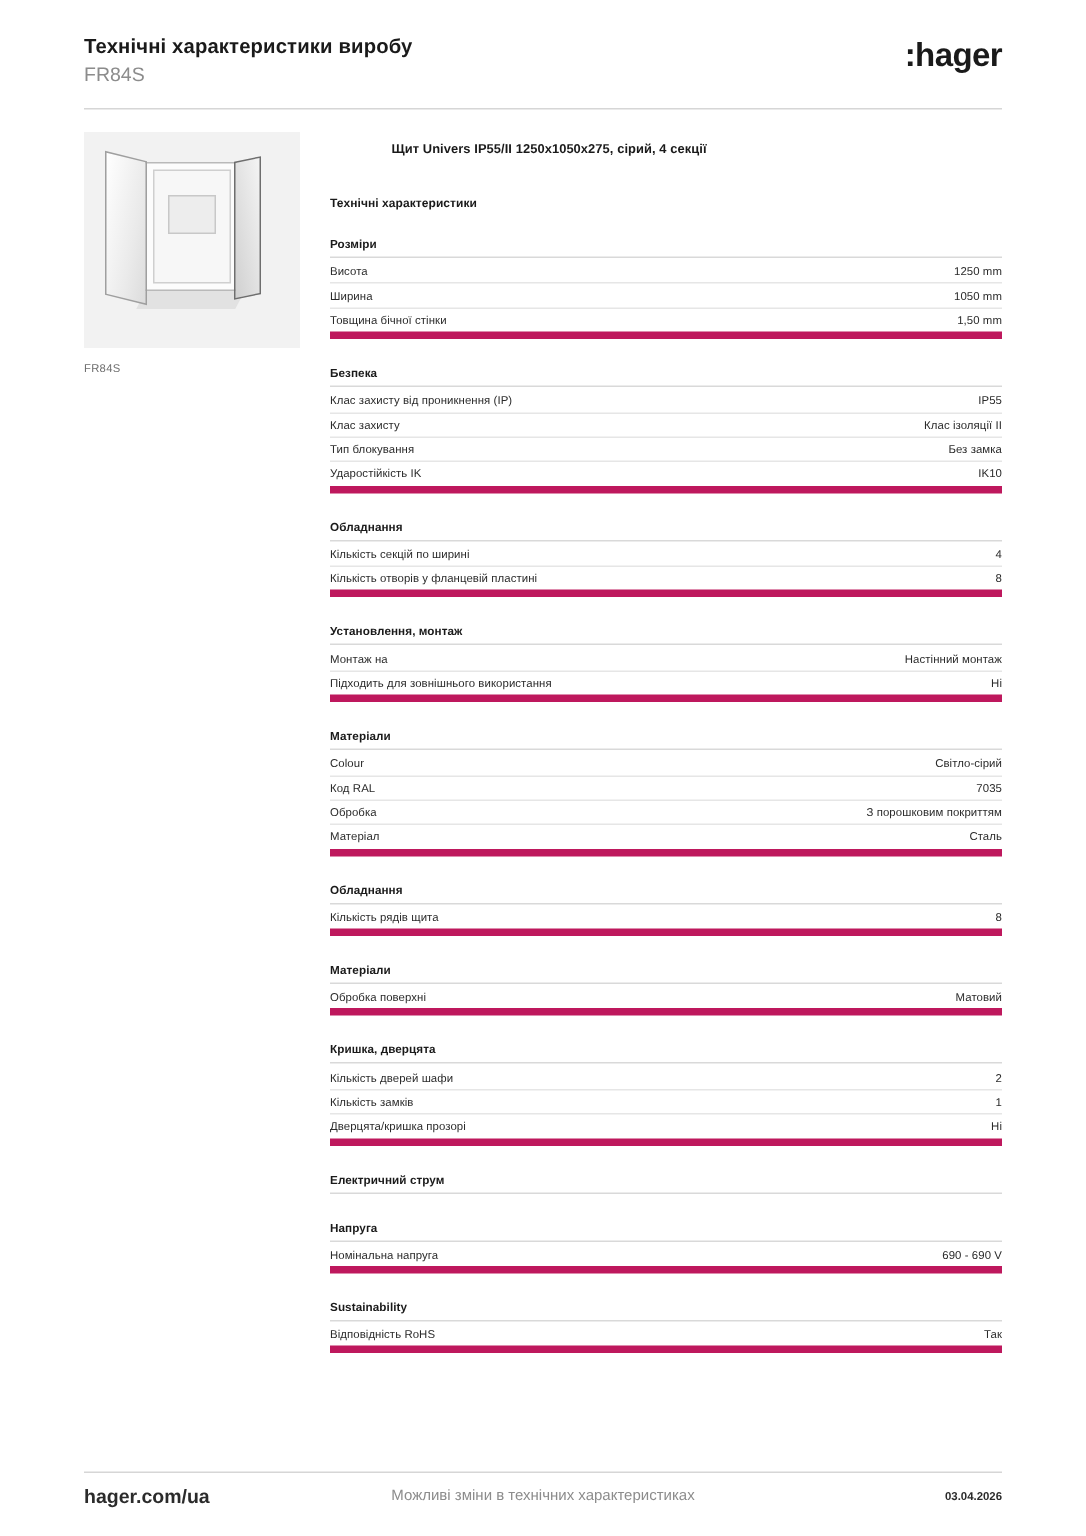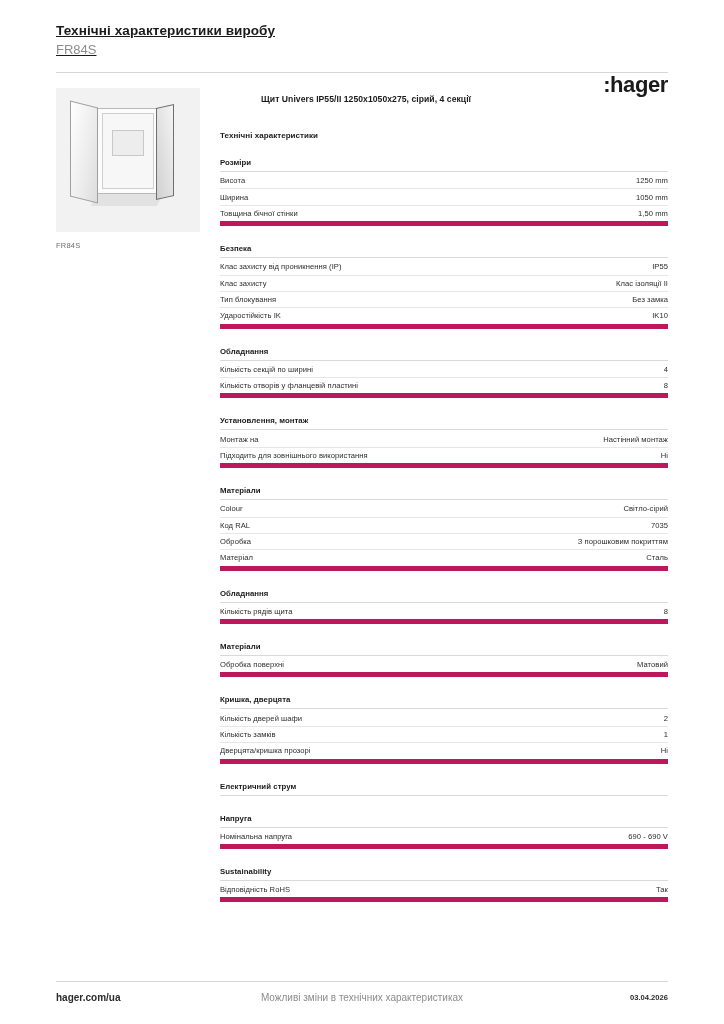--- a/index.html
+++ b/index.html
@@ -22,21 +22,21 @@
   .header {
     position: absolute;
     left: 56px;
     top: 22px;
     right: 56px;
     height: 44px;
     display: flex;
     align-items: flex-start;
     justify-content: space-between;
   }
-  .header-left { display: flex; flex-direction: column; text-decoration: underline; }
+  .header-left { display: flex; flex-direction: column; }
   .doc-title {
     font-size: 13.5px;
     font-weight: bold;
     color: #1a1a1a;
     letter-spacing: 0.1px;
     line-height: 17px;
   }
   .doc-subtitle {
     font-size: 13px;
     color: #8c8c8c;
@@ -44,21 +44,20 @@
     margin-top: 2px;
     font-weight: normal;
   }
   .brand {
     font-size: 22px;
     font-weight: bold;
     color: #1a1a1a;
     letter-spacing: -0.4px;
     line-height: 22px;
     padding-top: 4px;
-    margin-top: 48px;
   }
 
   .header-rule {
     position: absolute;
     left: 56px;
     right: 56px;
     top: 72px;
     height: 1px;
     background: #d6d6d6;
   }
@@ -216,21 +215,21 @@
     position: absolute;
     left: 56px;
     right: 56px;
     bottom: 20px;
     height: 14px;
     display: flex;
     align-items: center;
     justify-content: space-between;
   }
   .footer-left {
-    font-size: 10px;
+    font-size: 13px;
     color: #2b2b2b;
     font-weight: bold;
   }
   .footer-center {
     font-size: 10px;
     color: #8c8c8c;
     position: absolute;
     left: 0; right: 0;
     text-align: center;
   }

